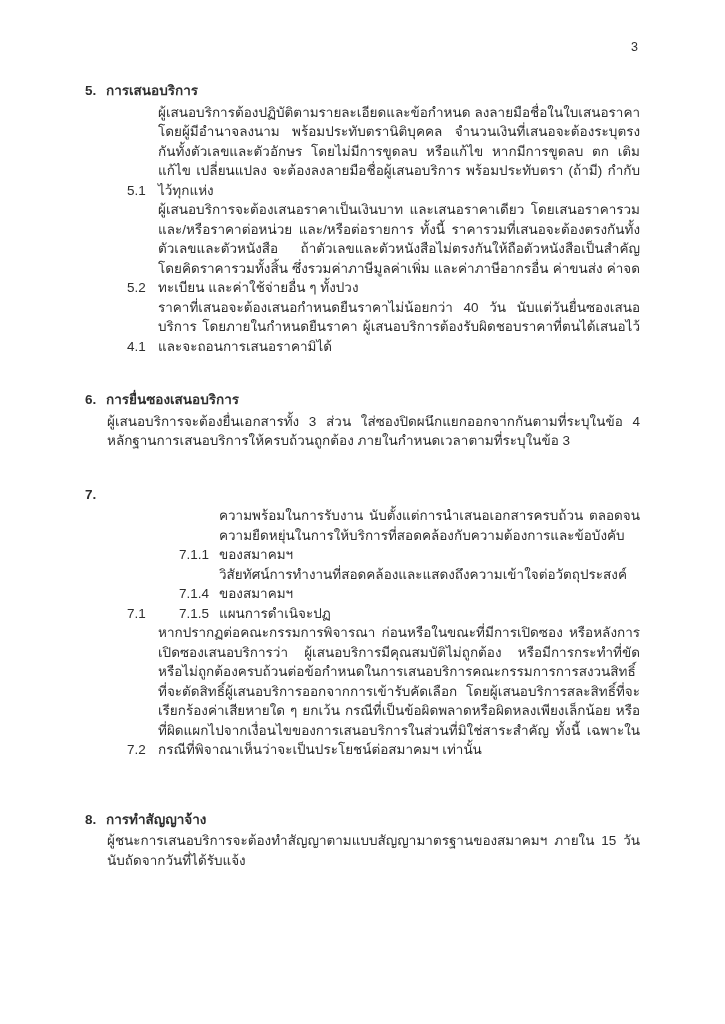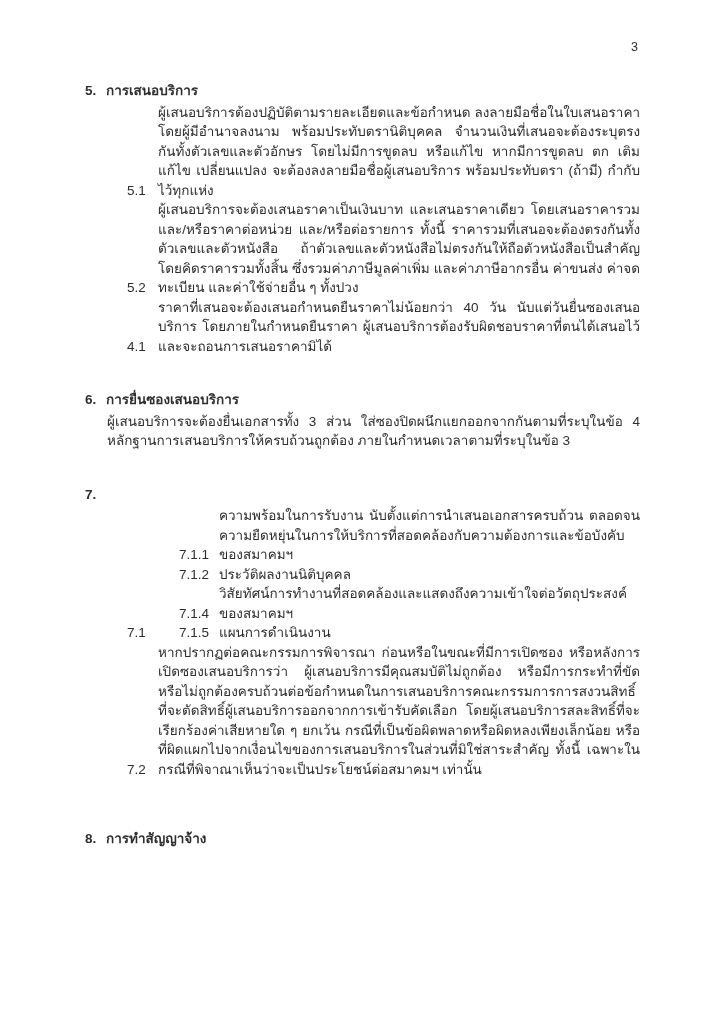--- a/index.html
+++ b/index.html
@@ -87,41 +87,38 @@
     <div class="items">
       <div class="item">
         <span class="num">7.1</span>
         <div class="txt">
           <div class="subitems">
             <div class="item">
               <span class="num">7.1.1</span>
               <div class="txt">ความพร้อมในการรับงาน นับตั้งแต่การนำเสนอเอกสารครบถ้วน ตลอดจนความยืดหยุ่นในการให้บริการที่สอดคล้องกับความต้องการและข้อบังคับของสมาคมฯ</div>
             </div>
             <div class="item">
-              <span class="num">7.1.2</span>
-              <div class="txt">ประวัติผลงานนิติบุคคล</div>
-            </div>
-            <div class="item">
               <span class="num">7.1.4</span>
               <div class="txt">วิสัยทัศน์การทำงานที่สอดคล้องและแสดงถึงความเข้าใจต่อวัตถุประสงค์ของสมาคมฯ</div>
             </div>
             <div class="item">
               <span class="num">7.1.5</span>
-              <div class="txt">แผนการดำเนินงาน</div>
+              <div class="txt">แผนการดำเนิจะปฏ</div>
             </div>
           </div>
         </div>
       </div>
       <div class="item">
         <span class="num">7.2</span>
         <div class="txt">หากปรากฏต่อคณะกรรมการพิจารณา ก่อนหรือในขณะที่มีการเปิดซอง หรือหลังการเปิดซองเสนอบริการว่า ผู้เสนอบริการมีคุณสมบัติไม่ถูกต้อง หรือมีการกระทำที่ขัด หรือไม่ถูกต้องครบถ้วนต่อข้อกำหนดในการเสนอบริการคณะกรรมการการสงวนสิทธิ์ที่จะตัดสิทธิ์ผู้เสนอบริการออกจากการเข้ารับคัดเลือก โดยผู้เสนอบริการสละสิทธิ์ที่จะเรียกร้องค่าเสียหายใด ๆ ยกเว้น กรณีที่เป็นข้อผิดพลาดหรือผิดหลงเพียงเล็กน้อย หรือที่ผิดแผกไปจากเงื่อนไขของการเสนอบริการในส่วนที่มิใช่สาระสำคัญ ทั้งนี้ เฉพาะในกรณีที่พิจาณาเห็นว่าจะเป็นประโยชน์ต่อสมาคมฯ เท่านั้น</div>
       </div>
     </div>
   </section>
 
   <section class="doc-section sec-8">
     <div class="sec-heading">
       <span class="sec-no">8.</span>
       <span class="sec-title">การทำสัญญาจ้าง</span>
     </div>
+    <div class="sec-body">ผู้ชนะการเสนอบริการจะต้องทำสัญญาตามแบบสัญญามาตรฐานของสมาคมฯ ภายใน 15 วัน นับถัดจากวันที่ได้รับแจ้ง</div>
   </section>
 
 </div>
 
 </body></html>

